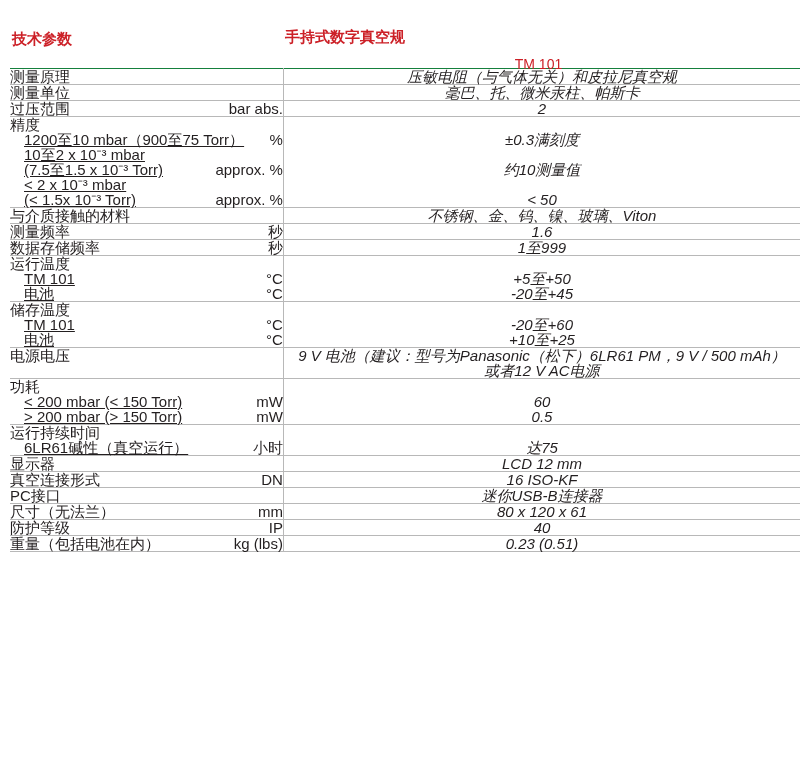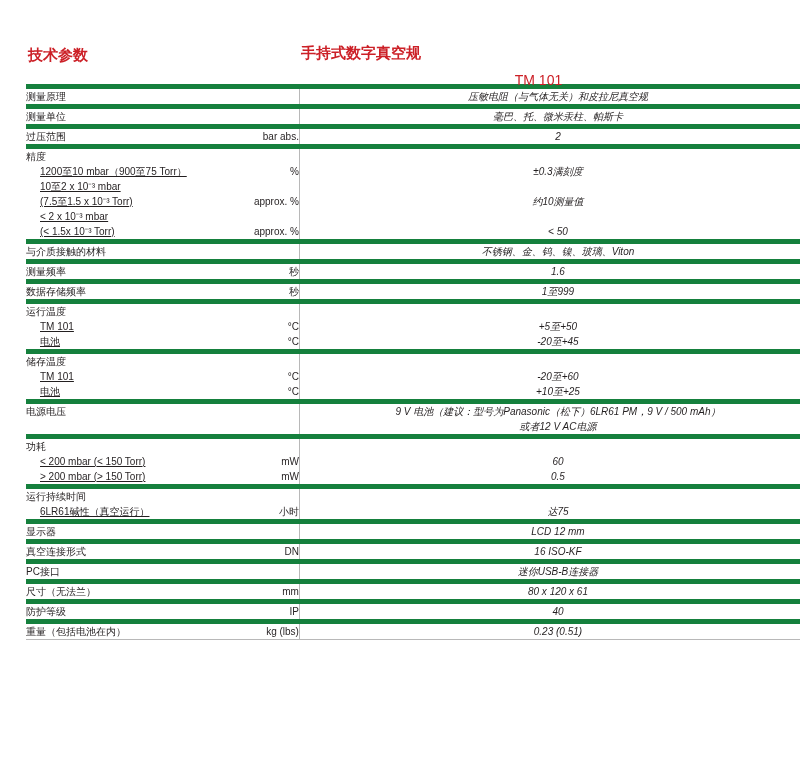--- a/index.html
+++ b/index.html
@@ -10,21 +10,21 @@
   body {
     width: 800px;
     height: 783px;
     font-family: "Liberation Sans", sans-serif;
     font-size: 12px;
     color: #231f20;
     position: relative;
   }
   .page {
     width: 800px;
-    padding: 16px;
+    padding: 0;
     box-sizing: border-box;
   }
   .header {
     position: relative;
     height: 68px;
   }
   .header-left {
     position: absolute;
     left: 12px;
     top: 30px;
@@ -50,25 +50,25 @@
     color: #cc2027;
     font-size: 14px;
   }
   table.spec {
     width: 790px;
     margin: 0 0 0 10px;
     border-collapse: collapse;
     table-layout: fixed;
   }
   table.spec td {
-    border-top: 5px solid #15803d;
+    border-top: 1px solid #15803d;
     border-bottom: 1px solid #b8b8b8;
     padding: 0;
     vertical-align: top;
-    font-size: 10px;
+    font-size: 15px;
     line-height: 15px;
   }
   .col-label { width: 200px; }
   .col-unit  { width: 70px; }
   .col-val   { width: 510px; }
 
   td.label {
     padding: 5px 4px 5px 4px;
     border-right: none;
   }

